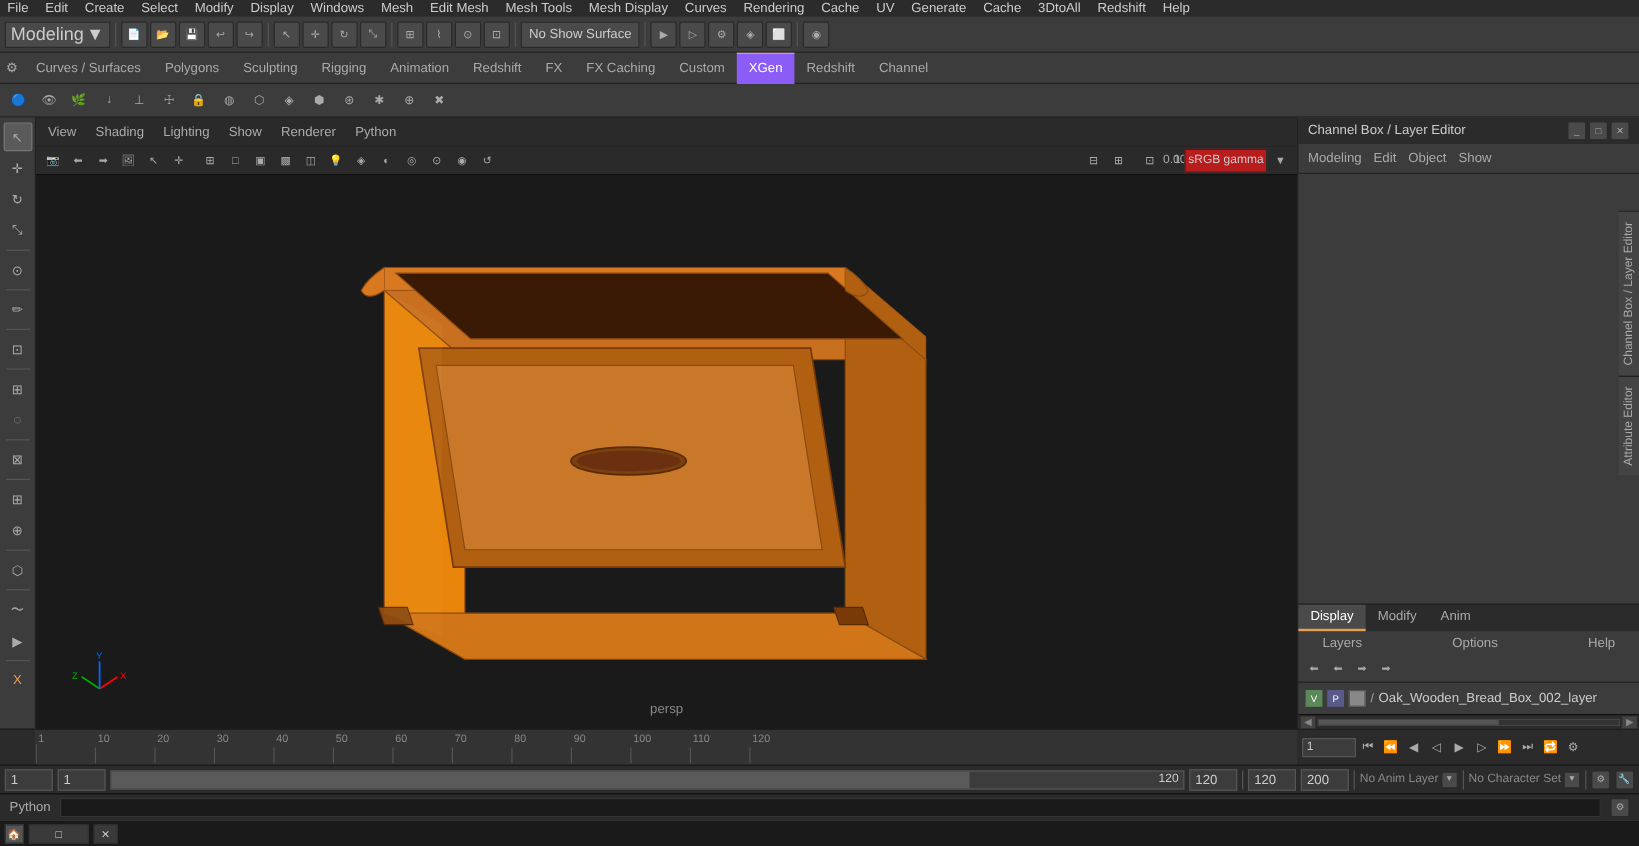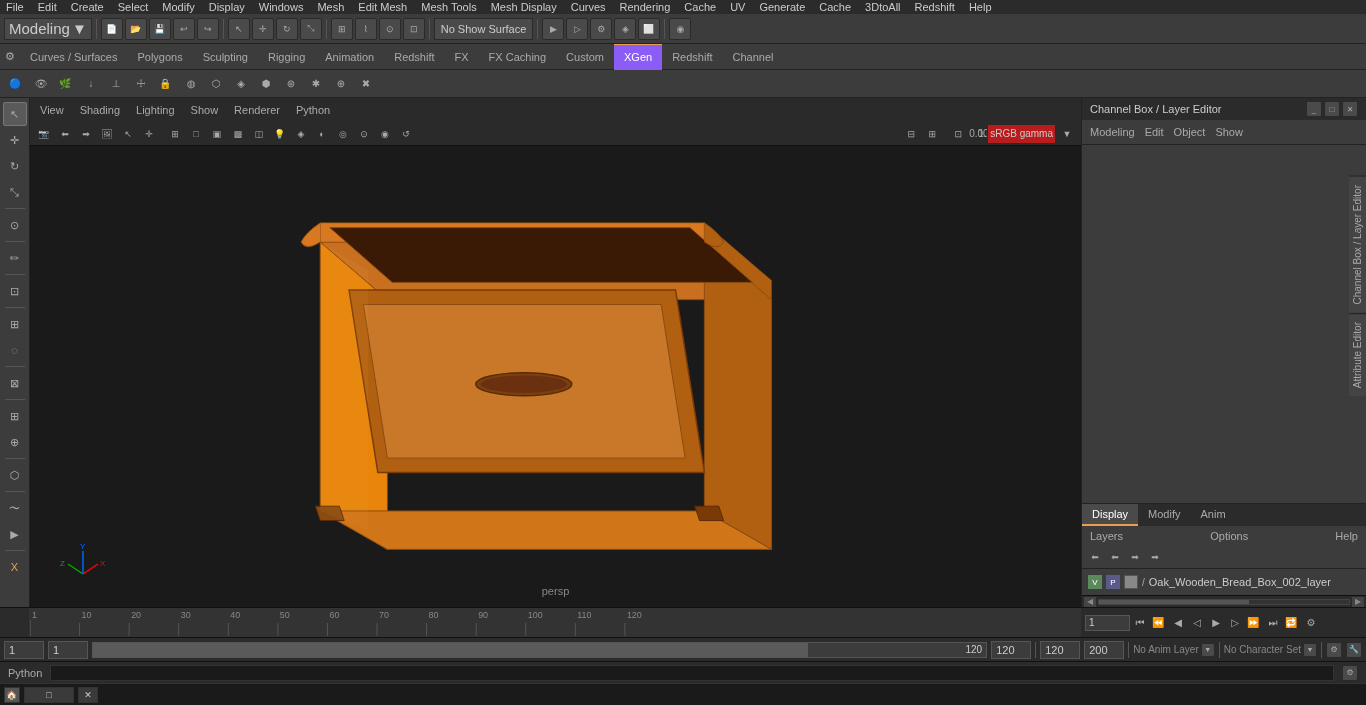--- a/index.html
+++ b/index.html
@@ -56,21 +56,21 @@
     .cb-menu-item { color: #aaa; font-size: 11px; cursor: pointer; padding: 2px 4px; }
 
     
     #right-edge { position: absolute; right: 0; top: 78px; display: flex; flex-direction: column; gap: 0; }
     .edge-tab { writing-mode: vertical-rl; text-orientation: mixed; transform: rotate(180deg); background: #444; color: #aaa; font-size: 10px; padding: 8px 3px; cursor: pointer; border-bottom: 1px solid #222; }
 
     
     #layer-tabs { display: flex; background: #2b2b2b; border-top: 1px solid #222; }
     .layer-tab { padding: 4px 10px; cursor: pointer; color: #aaa; font-size: 11px; }
     .layer-tab.active { background: #4a4a4a; color: #fff; border-bottom: 2px solid #e8a050; }
-    #layers-options-row { display: flex; justify-content: space-between; padding: 2px 4px; }
+    #layers-options-row { display: flex; justify-content: space-between; padding: 2px 16px; }
     .layers-opt { color: #aaa; font-size: 11px; cursor: pointer; padding: 2px 4px; }
 
     
     #layer-icons-row { display: flex; align-items: center; padding: 2px 4px; gap: 2px; border-bottom: 1px solid #222; }
     .layer-icon-btn { width: 18px; height: 18px; display: flex; align-items: center; justify-content: center; cursor: pointer; color: #aaa; font-size: 9px; }
 
     
     #layer-list { padding: 2px; }
     .layer-row { display: flex; align-items: center; gap: 4px; padding: 2px 4px; height: 22px; }
     .layer-v-btn { width: 14px; height: 14px; background: #5a8a5a; border: none; cursor: pointer; font-size: 8px; color: #fff; display: flex; align-items: center; justify-content: center; }

